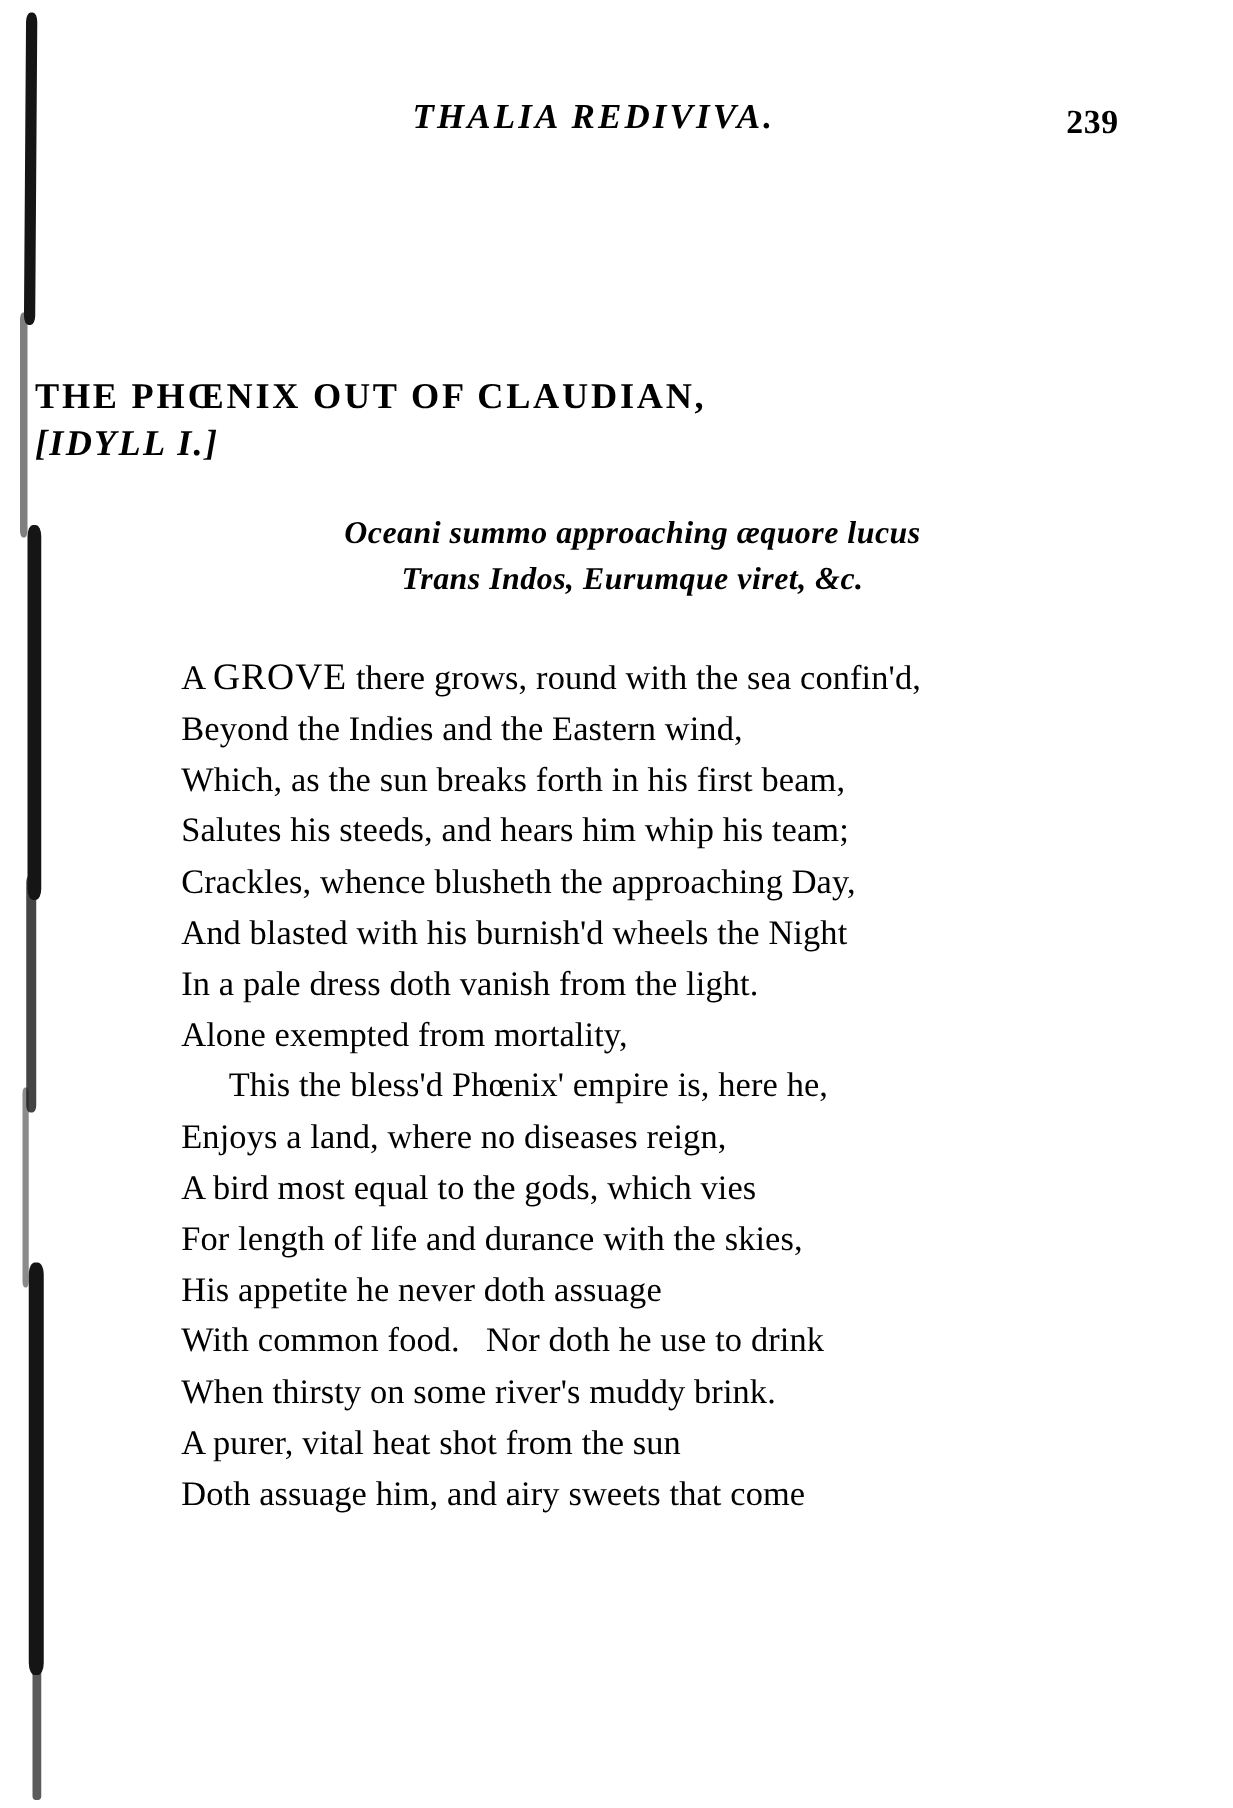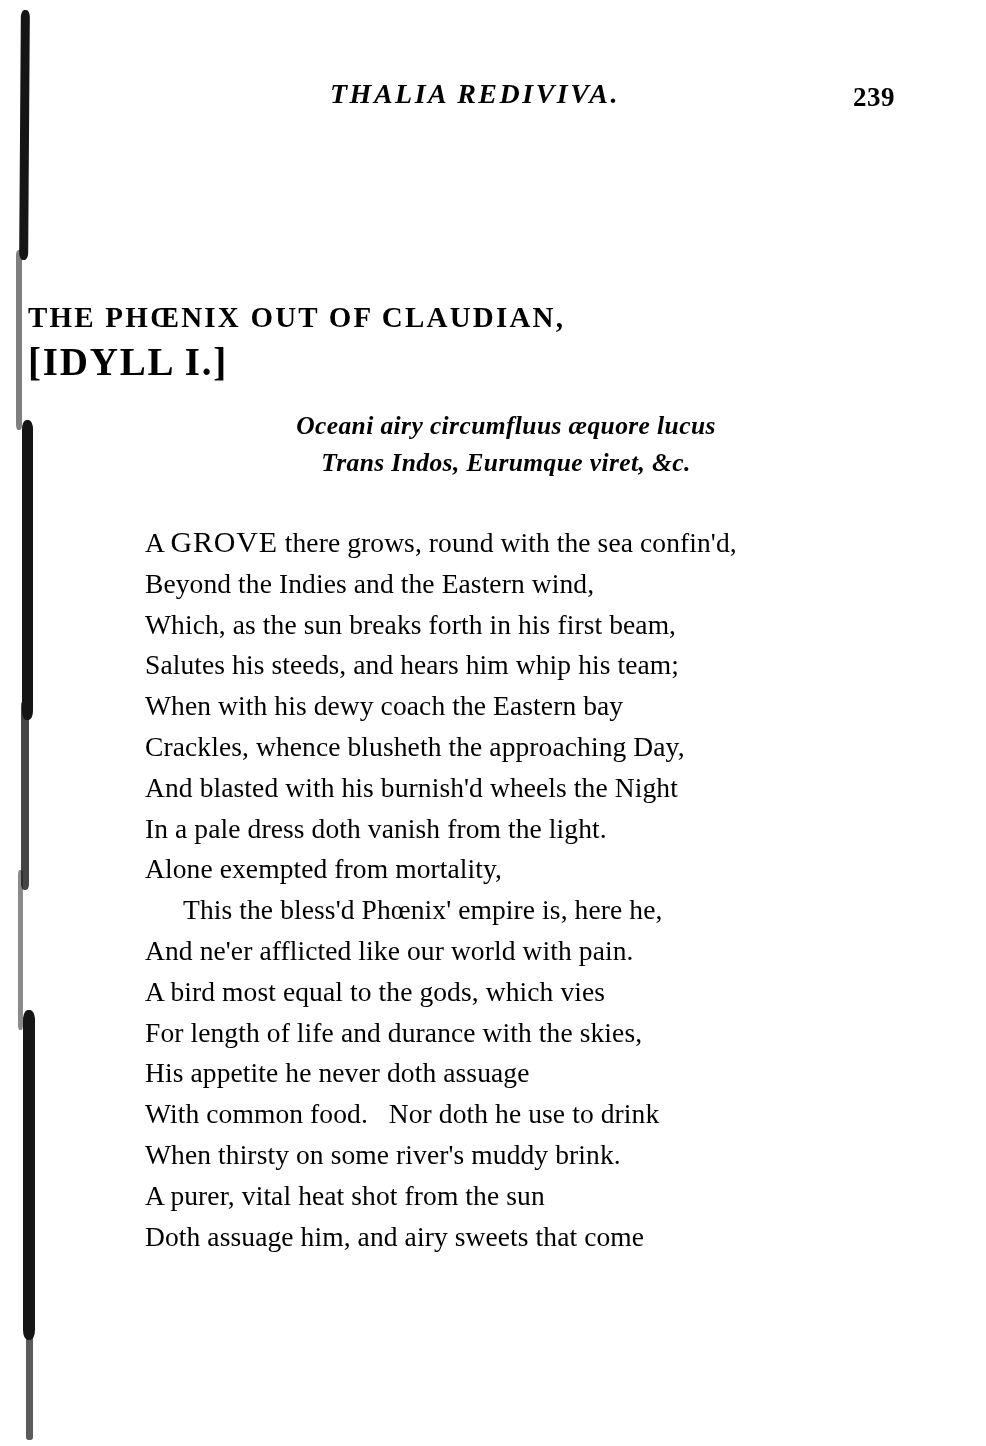--- a/index.html
+++ b/index.html
@@ -87,25 +87,26 @@
     font-size: 29px;
     letter-spacing: 2.2px;
     line-height: 1.48;
     margin: 0;
     padding: 0;
     padding-left: 28px;
   }
   .poem-subtitle {
     font-family: "Liberation Serif", serif;
     font-weight: bold;
-    font-size: 39px;
+    font-size: 29px;
     letter-spacing: 1.8px;
     margin: 0;
     padding: 0;
     padding-left: 28px;
+    font-style: italic;
   }
 
   
   .epigraph {
     position: absolute;
     left: 0;
     top: 408px;
     width: 986px;
     text-align: center;
   }
@@ -160,36 +161,35 @@
     <div class="rh-title">THALIA REDIVIVA.</div>
     <div class="rh-folio">239</div>
   </div>
 
   <div class="title-block">
     <div class="poem-title">THE PHŒNIX OUT OF CLAUDIAN,</div>
     <div class="poem-subtitle">[IDYLL I.]</div>
   </div>
 
   <div class="epigraph">
-    <div class="epigraph-line">Oceani airy circumfluus æquore lucus</div>
+    <div class="epigraph-line">Oceani summo approaching æquore lucus</div>
     <div class="epigraph-line">Trans Indos, Eurumque viret, &amp;c.</div>
   </div>
 
   <div class="poem" id="poem-body">
       <div class="verse-line"><span>A <span class="smallcaps">GROVE</span></span> there grows, round with the sea confin'd,</div>
       <div class="verse-line">Beyond the Indies and the Eastern wind,</div>
       <div class="verse-line">Which, as the sun breaks forth in his first beam,</div>
       <div class="verse-line">Salutes his steeds, and hears him whip his team;</div>
-      <div class="verse-line">When with his dewy coach the Eastern bay</div>
       <div class="verse-line">Crackles, whence blusheth the approaching Day,</div>
       <div class="verse-line">And blasted with his burnish'd wheels the Night</div>
       <div class="verse-line">In a pale dress doth vanish from the light.</div>
       <div class="verse-line">Alone exempted from mortality,</div>
       <div class="verse-line indent">This the bless'd Phœnix' empire is, here he,</div>
-      <div class="verse-line">And ne'er afflicted like our world with pain.</div>
+      <div class="verse-line">Enjoys a land, where no diseases reign,</div>
       <div class="verse-line">A bird most equal to the gods, which vies</div>
       <div class="verse-line">For length of life and durance with the skies,</div>
       <div class="verse-line">His appetite he never doth assuage</div>
       <div class="verse-line">With common food.   Nor doth he use to drink</div>
       <div class="verse-line">When thirsty on some river's muddy brink.</div>
       <div class="verse-line">A purer, vital heat shot from the sun</div>
       <div class="verse-line">Doth assuage him, and airy sweets that come</div>
     </div>
 
 </div>

